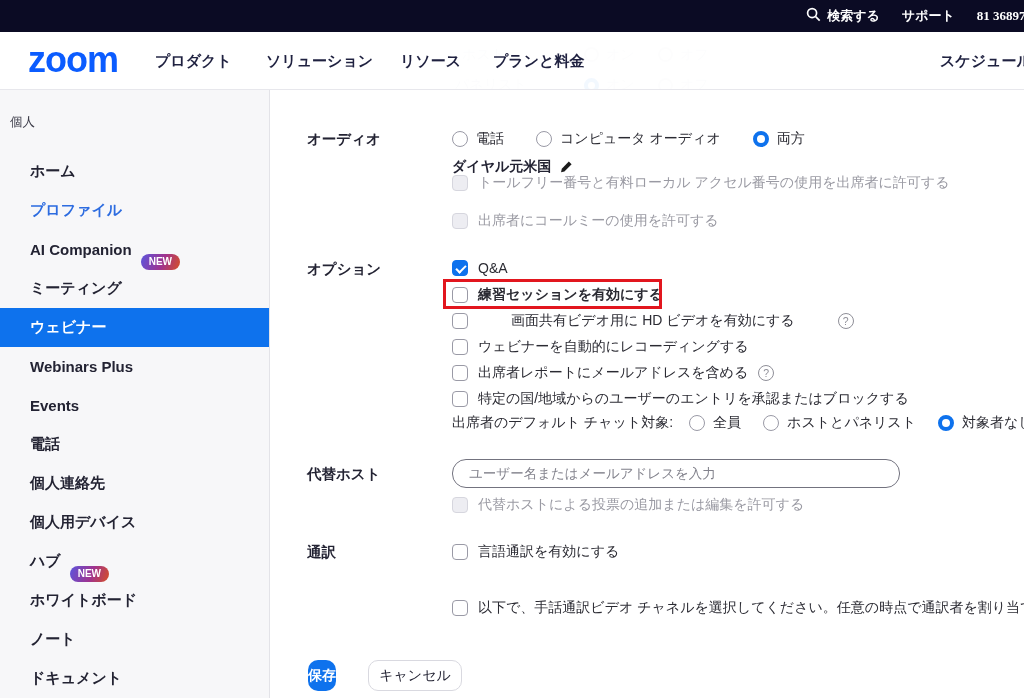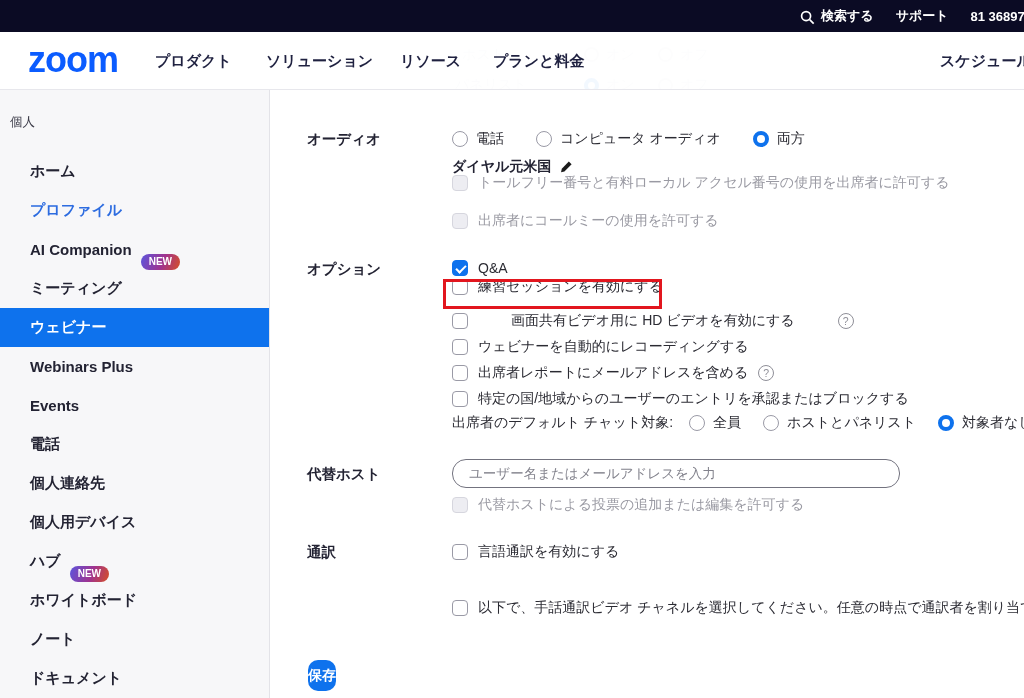--- a/index.html
+++ b/index.html
@@ -9,21 +9,21 @@
     font-family:"Liberation Sans","DejaVu Sans",sans-serif;
     color:#232333; background:#fff;
   }
   
   .topbar {
     position:absolute; left:0; top:0; width:1024px; height:32px;
     background:#0b0b24; color:#fff; display:flex; align-items:center;
     justify-content:flex-end; gap:22px; font-size:13px; font-weight:700;
     overflow:hidden; z-index:30;
   }
-  .topbar .item { display:flex; align-items:flex-end; gap:6px; white-space:nowrap; }
+  .topbar .item { display:flex; align-items:flex-start; gap:6px; white-space:nowrap;font-family:Liberation Serif, serif; }
   .topbar .phone { margin-right:-8px; }
   
   .header-band { position:absolute; left:0; top:32px; width:1024px; height:58px; overflow:hidden; z-index:10; }
   .ghost { position:absolute; font-size:14px; color:#41527a; opacity:.16; white-space:nowrap; }
   .gradio { position:absolute; width:15px; height:15px; border:2px solid #7b8196; border-radius:50%; opacity:.18; }
   .gradio.blue { border:4.5px solid #0e72ed; opacity:.55; }
   
   .navbar {
     position:absolute; left:0; top:32px; width:1024px; height:58px;
     background:rgba(255,255,255,.90); border-bottom:1px solid #e7e7ec; z-index:20;
@@ -211,21 +211,21 @@
     <span>出席者にコールミーの使用を許可する</span>
   </div>
 
   <div class="flabel" style="top:170px;">オプション</div>
   <div class="row" style="top:170px;">
     <span class="cb checked"></span>
     <span>Q&amp;A</span>
   </div>
 
   <div class="hl-box"></div>
-  <div class="row" style="top:188px;">
+  <div class="row" style="top:196px;font-weight:bold;">
     <span class="cb"></span>
     <span>練習セッションを有効にする</span>
   </div>
 
   <div class="row" style="top:222px;gap:43px;">
     <span class="cb"></span>
     <span>画面共有ビデオ用に HD ビデオを有効にする</span>
     <span class="help">?</span>
   </div>
   <div class="row" style="top:248px;">
@@ -268,13 +268,14 @@
   <div class="row" style="top:453px;">
     <span class="cb"></span>
     <span>言語通訳を有効にする</span>
   </div>
   <div class="row" style="top:509px;">
     <span class="cb"></span>
     <span>以下で、手話通訳ビデオ チャネルを選択してください。任意の時点で通訳者を割り当てることが</span>
   </div>
 
   <button class="btn-save">保存</button>
+  <button class="btn-cancel">キャンセル</button>
 </div>
 
 </body></html>

